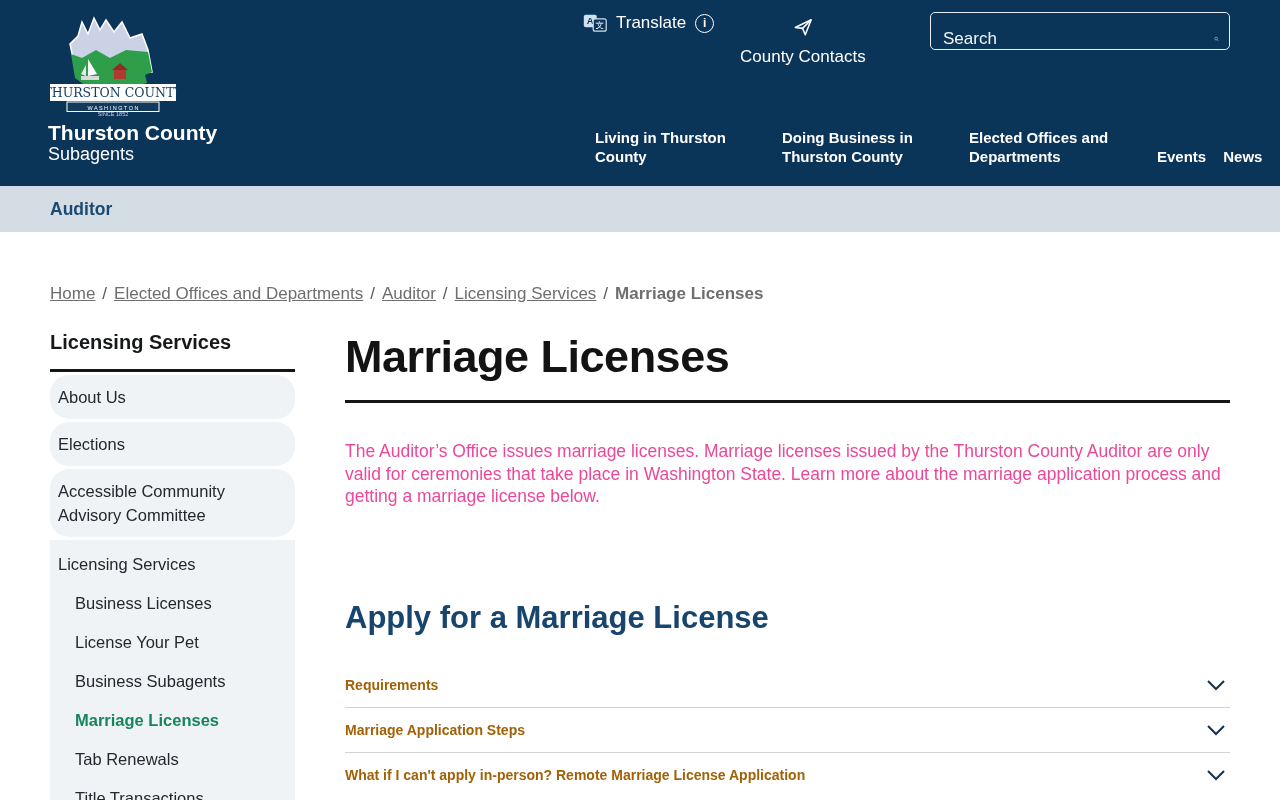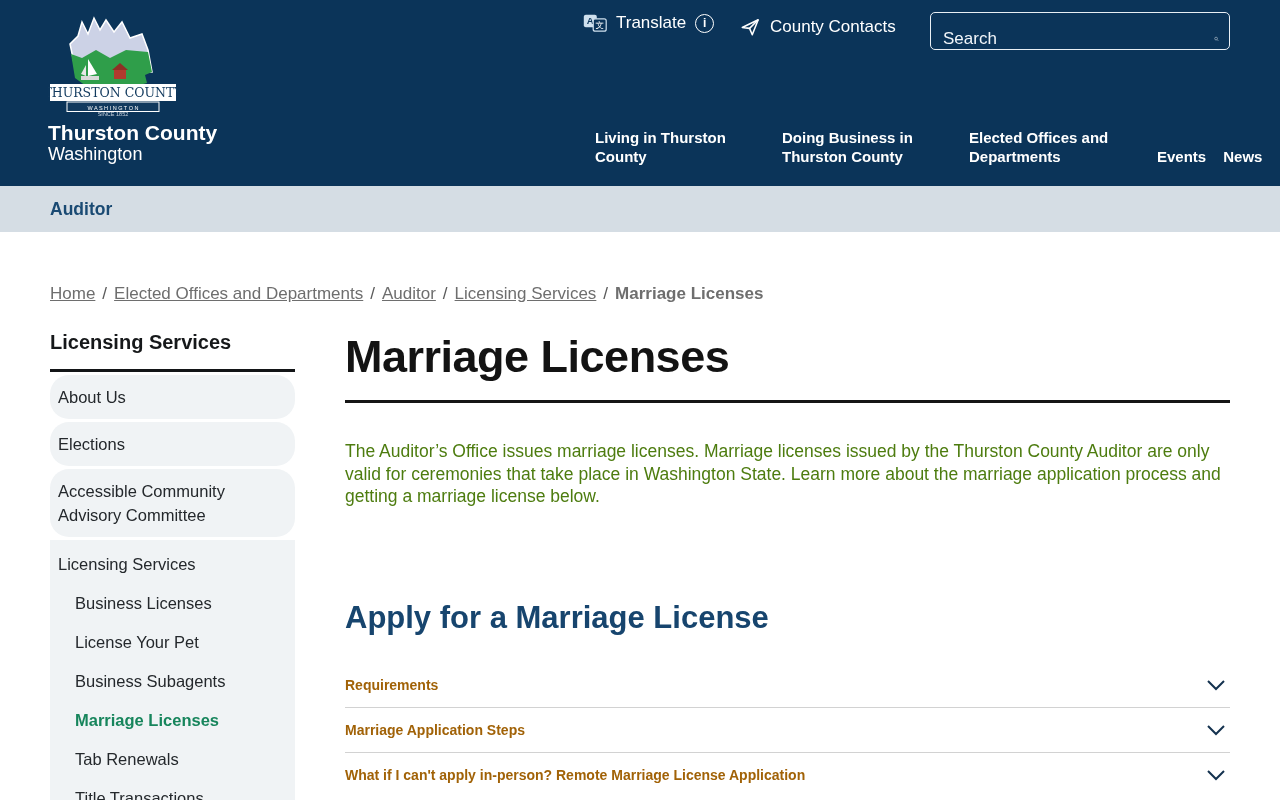--- a/index.html
+++ b/index.html
@@ -12,21 +12,21 @@
   .logo-text { position:absolute; left:48px; top:121px; color:#fff; }
   .logo-text .lt1 { font-size:21px; font-weight:700; line-height:23px; }
   .logo-text .lt2 { font-size:18px; font-weight:400; line-height:20px; }
 
   .util-translate { position:absolute; left:583px; top:13px; display:flex; align-items:center; gap:9px;
                     font-size:17px; cursor:pointer; }
   .info-circle { display:inline-flex; align-items:center; justify-content:center;
                  width:19px; height:19px; border:1.6px solid #fff; border-radius:50%;
                  font-size:12px; font-weight:700; font-style:normal; }
   .util-contacts { position:absolute; left:740px; top:17px; display:flex; align-items:center; gap:10px;
-                   font-size:17px; cursor:pointer; }
+                   font-size:17px; cursor:pointer;flex-direction:column; }
   .searchbox { position:absolute; left:930px; top:12px; width:300px; height:38px;
                border:1.6px solid #e9eff5; border-radius:5px; display:flex; align-items:flex-end;gap:40px; }
   .searchbox input { flex:1; background:transparent; border:none; outline:none; color:#fff;
                      font-size:17px; padding:0 10px 0 12px; font-family:"Liberation Sans", sans-serif; }
   .searchbox input::placeholder { color:#f2f6fa; opacity:1; }
   .searchbox .mag { margin-right:10px; cursor:pointer; }
 
   .main-nav { position:absolute; left:595px; bottom:20px; width:668px; display:flex; align-items:flex-end; }
   .nav-item { font-size:15px; font-weight:700; line-height:19px; cursor:pointer; }
   .nav-item.w1 { width:140px; margin-right:47px; }
@@ -54,21 +54,21 @@
                color:#24282c; line-height:24px; cursor:pointer;border-radius:19px; }
   .side-group { background:#f0f3f5; padding:12px 8px 40px; }
   .group-label { font-size:16.5px; color:#24282c; line-height:24px; margin-bottom:8px; cursor:pointer; }
   .sub-item { padding:8px 0 8px 17px; font-size:16.5px; color:#24282c; line-height:23px; cursor:pointer; }
   .sub-item.active { color:#17855c; font-weight:700; }
 
   
   .main { flex:1; min-width:0; }
   .main h1 { font-size:45px; font-weight:700; color:#131313; line-height:52px; letter-spacing:-0.5px; }
   .title-rule { border:none; border-top:3px solid #161616; margin-top:17px; }
-  .intro { font-size:17.5px; line-height:22.5px; color:#4d7c0f; margin-top:37px; }
+  .intro { font-size:17.5px; line-height:22.5px; color:#ec4899; margin-top:37px; }
   .section-title { font-size:31px; font-weight:700; color:#17456e; margin-top:92px; }
   .accordion { margin-top:27px; }
   .acc-row { display:flex; justify-content:space-between; align-items:center; padding:14px 0;
              border-bottom:1px solid #d2d2d2; cursor:pointer; }
   .acc-row:last-child { border-bottom:none; }
   .acc-title { font-size:14px; font-weight:700; color:#a16207; }
   .chev { flex:0 0 auto; margin-right:4px; }
 </style>
 </head>
 <body>
@@ -87,21 +87,21 @@
     </g>
     <rect x="2" y="72" width="126" height="17" fill="#ffffff"></rect>
     <text x="65" y="85" text-anchor="middle" font-family="DejaVu Serif, serif" font-size="12.5" fill="#123a5e">THURSTON COUNTY</text>
     <rect x="19" y="90" width="92" height="9.5" fill="#123a5e" stroke="#ffffff" stroke-width="1"></rect>
     <text x="65" y="97.5" text-anchor="middle" font-family="Liberation Sans, sans-serif" font-size="5.5" fill="#ffffff">W A S H I N G T O N</text>
     <text x="65" y="103.5" text-anchor="middle" font-family="Liberation Sans, sans-serif" font-size="5.5" fill="#c9d3de">SINCE 1852</text>
   </svg>
 
   <div class="logo-text">
     <div class="lt1">Thurston County</div>
-    <div class="lt2">Washington</div>
+    <div class="lt2">Subagents</div>
   </div>
 
   <div class="util-translate">
     <svg width="24" height="18" viewBox="0 0 24 18">
       <rect x="0.8" y="0.8" width="13" height="12.4" rx="2" fill="#cfe0ee"></rect>
       <text x="7.3" y="10.2" text-anchor="middle" font-size="9.5" font-weight="bold" fill="#0b3459" font-family="Liberation Sans, sans-serif">A</text>
       <rect x="10.2" y="4.8" width="13" height="12.4" rx="2" fill="#0b3459" stroke="#cfe0ee" stroke-width="1.2"></rect>
       <text x="16.7" y="14.4" text-anchor="middle" font-size="8.5" fill="#ffffff" font-family="Liberation Sans, sans-serif">文</text>
     </svg>
     <span>Translate</span>

